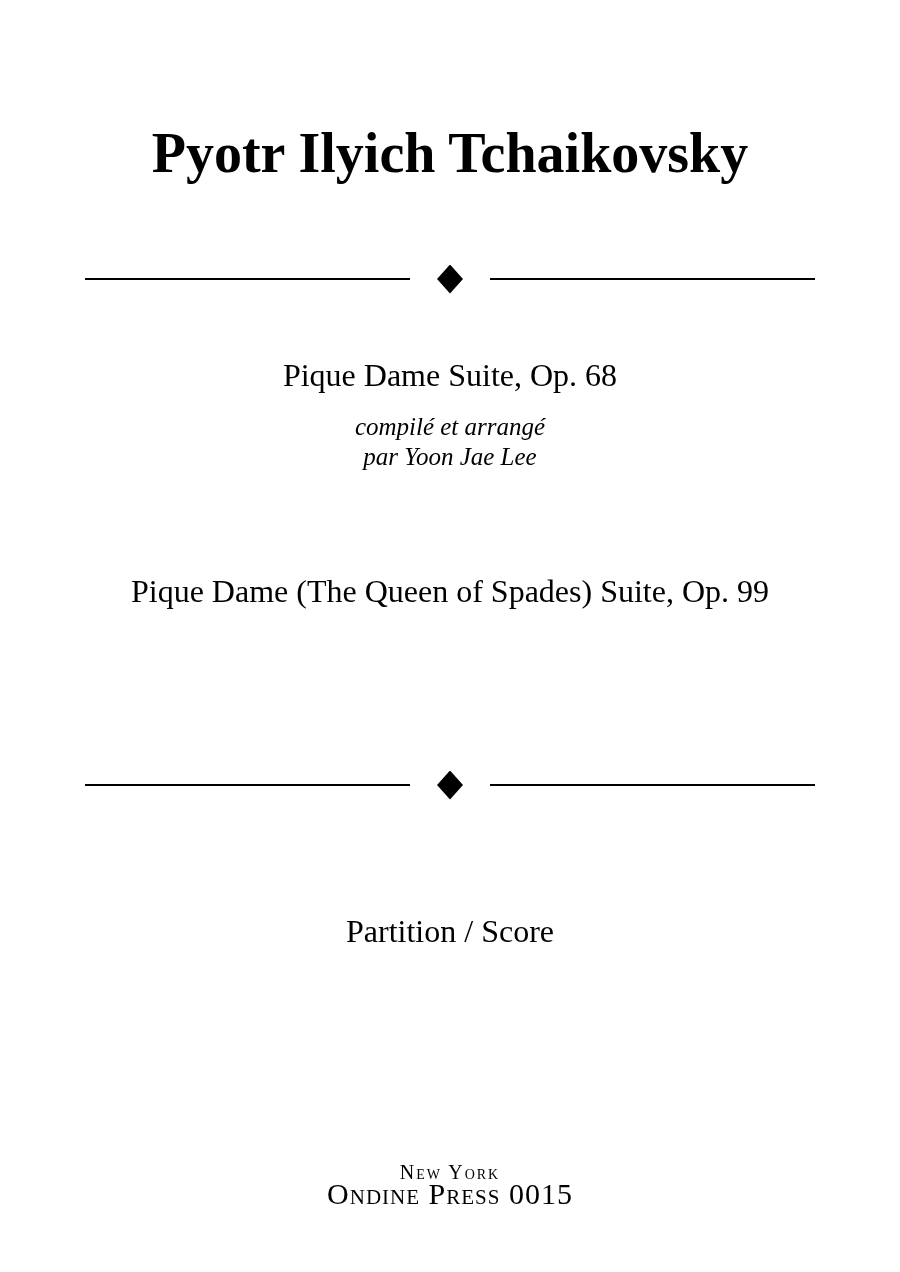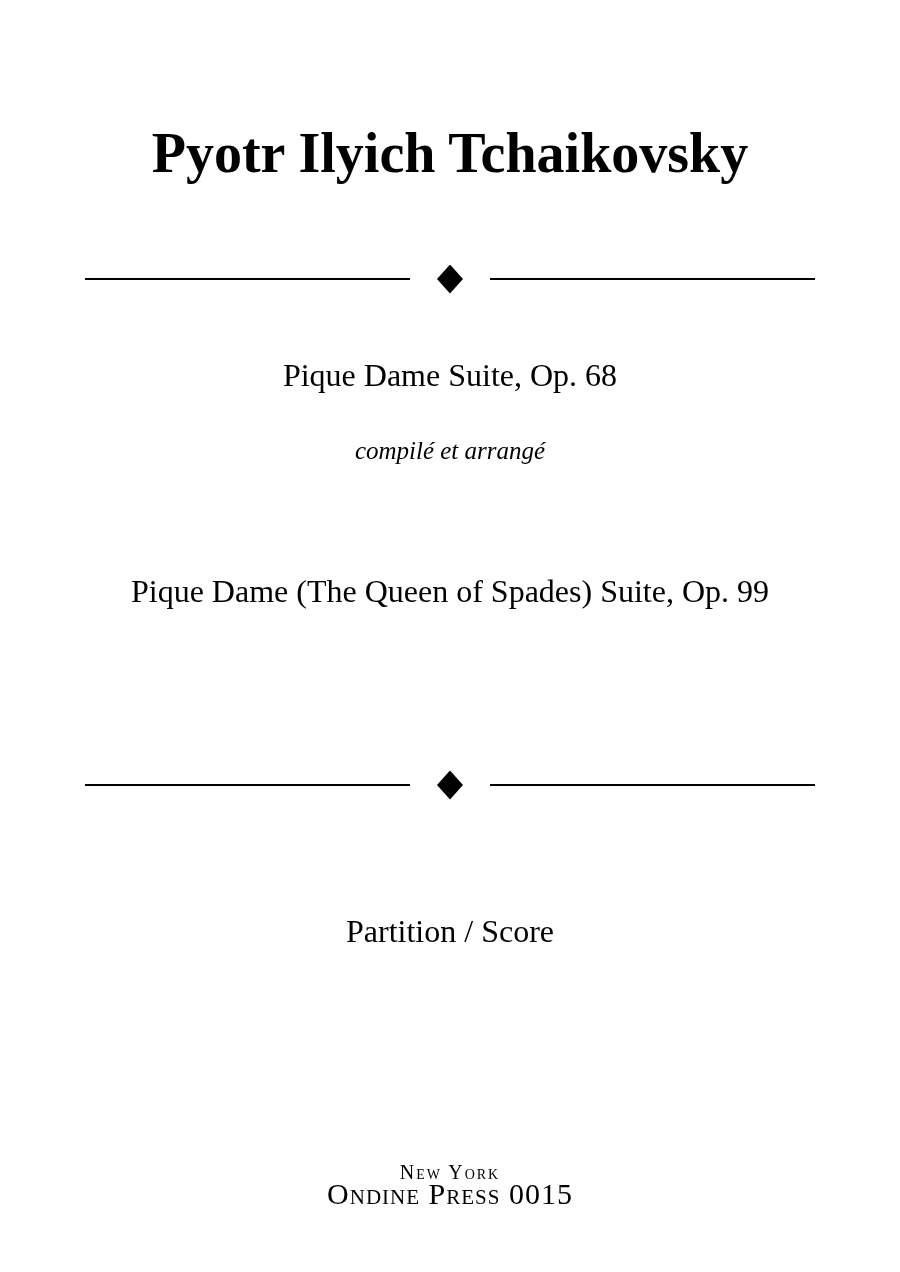--- a/index.html
+++ b/index.html
@@ -35,21 +35,21 @@
     font-weight: normal;
     line-height: 1.2;
   }
   .french-title   { top: 356px; }
   .english-title  { top: 572px; }
   .credit {
     font-size: 25px;
     font-style: italic;
     line-height: 30px;
   }
-  .french-credit  { top: 436px; }
+  .french-credit  { top: 412px; }
   .english-credit { top: 636px; }
   .format-label {
     top: 912px;
     font-size: 32px;
     line-height: 1.2;
   }
   .publisher-line {
     top: 1176px;
     font-size: 30px;
     font-variant: small-caps;
@@ -102,20 +102,21 @@
   <div class="divider divider-top">
     <span class="rule"></span>
     <span class="diamond"></span>
     <span class="rule"></span>
   </div>
 
   <div class="line-block work-title french-title">Pique Dame Suite, Op. 68</div>
 
   <div class="line-block credit french-credit">
     <div>compilé et arrangé</div>
+    <div>par Yoon Jae Lee</div>
   </div>
 
   <div class="line-block work-title english-title">Pique Dame (The Queen of Spades) Suite, Op. 99</div>
 
 
   <div class="divider divider-bottom">
     <span class="rule"></span>
     <span class="diamond"></span>
     <span class="rule"></span>
   </div>

